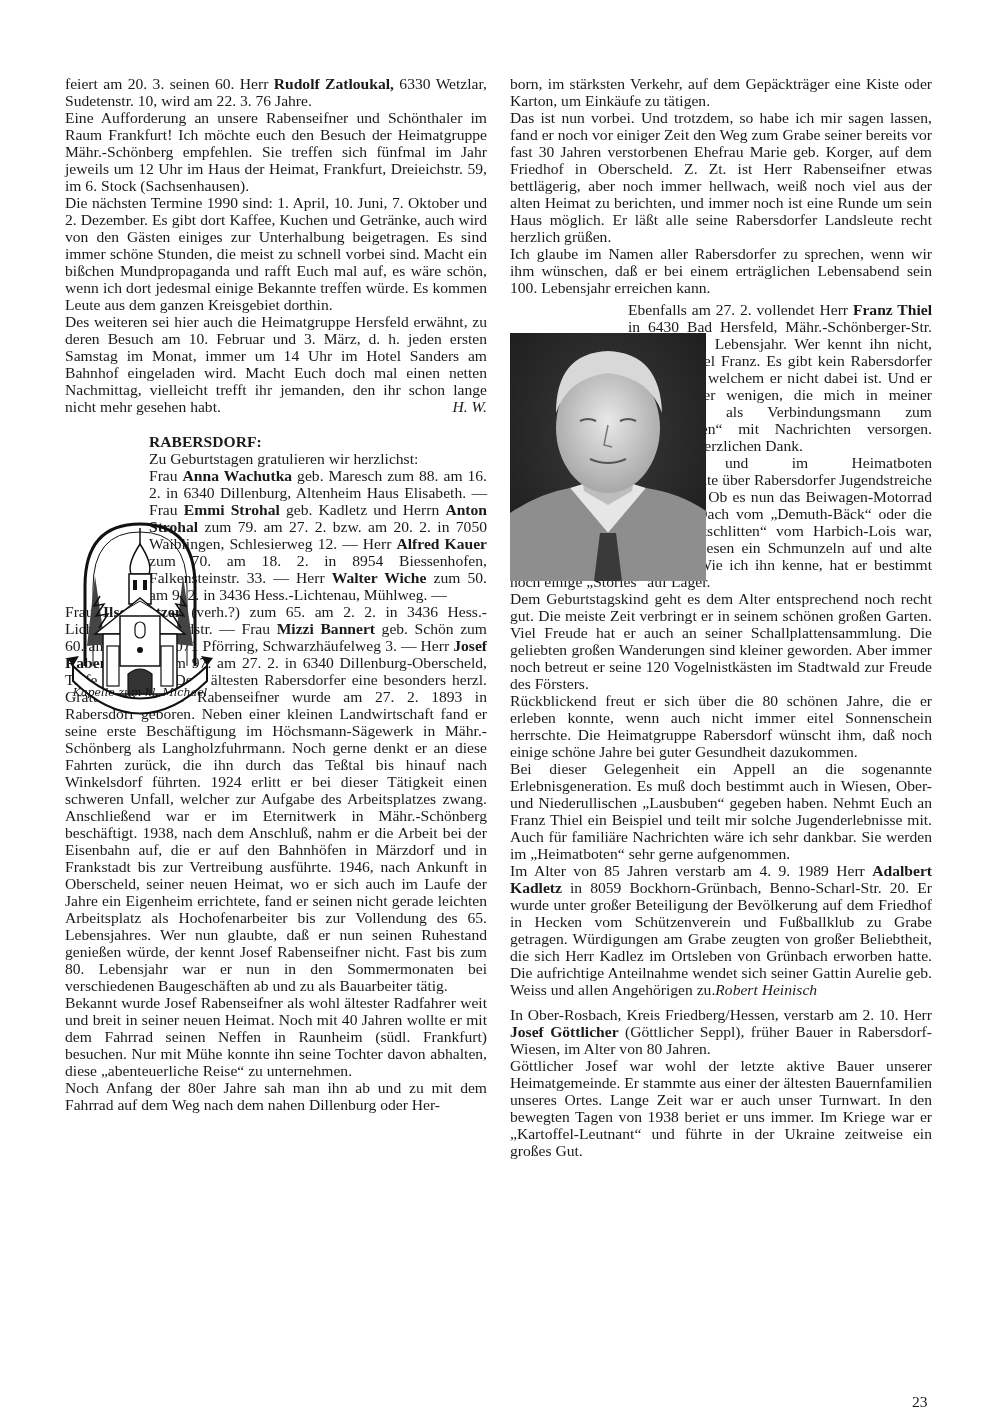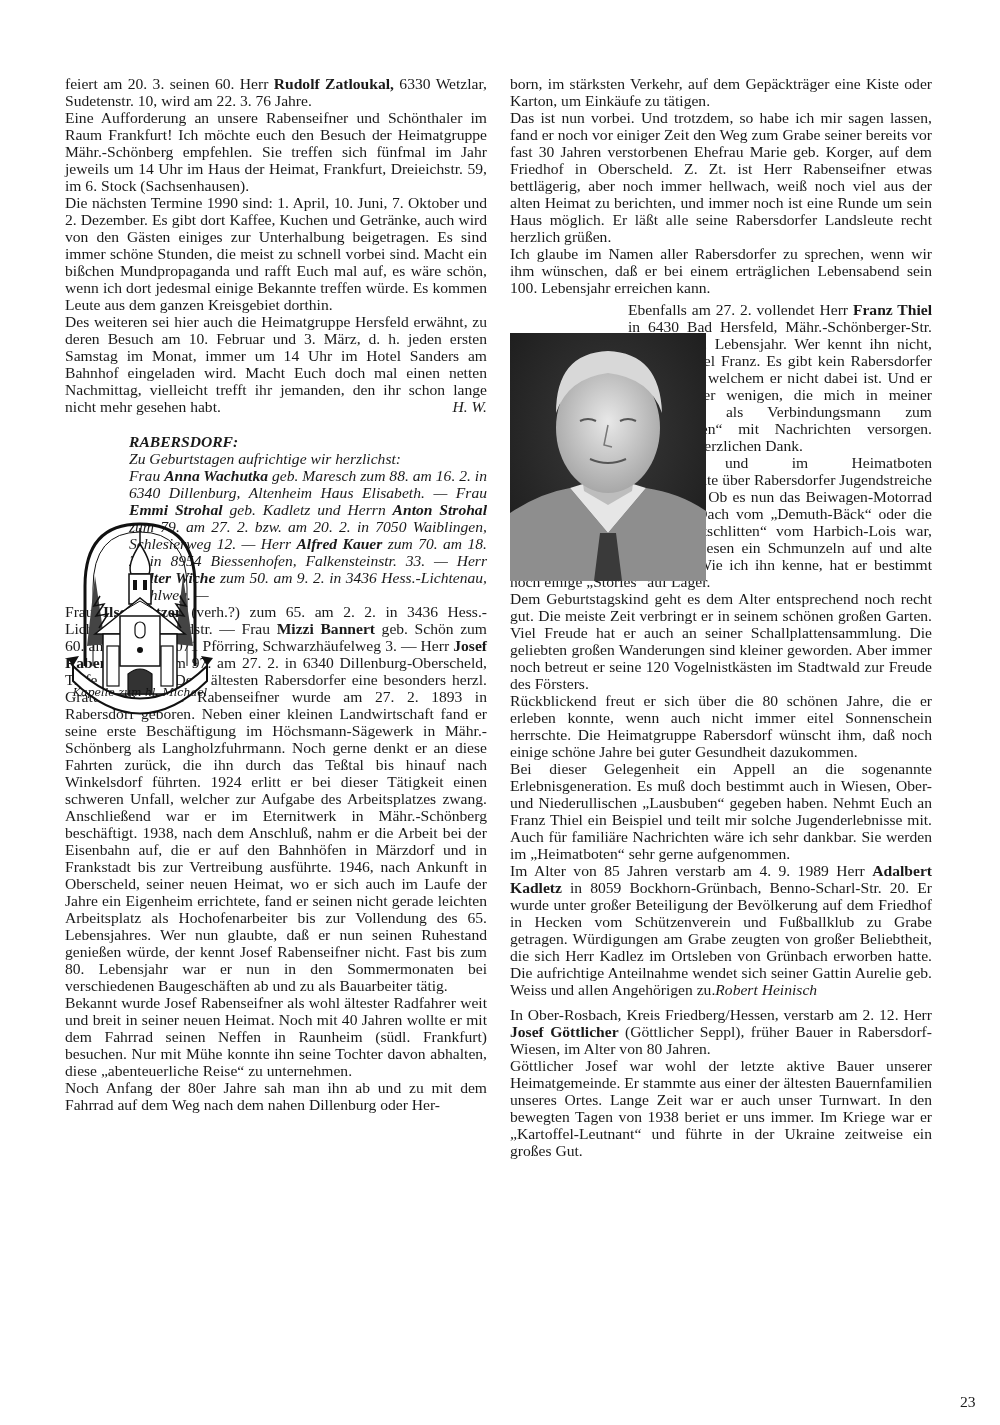--- a/index.html
+++ b/index.html
@@ -6,40 +6,40 @@
   body { width: 1000px; height: 1425px; position: relative; overflow: hidden;
          font-family: "Liberation Serif", "DejaVu Serif", serif; color: #1a1a1a; }
   .col { position: absolute; top: 75px; width: 422px; font-size: 15.6px; line-height: 17px; }
   .col-left { left: 65px; }
   .col-right { left: 510px; }
   p { margin: 0; text-align: justify; hyphens: manual; }
   b { font-weight: bold; }
   .sig { font-style: italic; float: right; margin-left: 8px; }
   .heading { font-weight: bold; }
   .emblem { position: absolute; left: 65px; top: 516px; width: 150px; height: 205px; }
-  .rab-block { margin-left: 64px; font-style: italic; }
+  .rab-block { margin-left: 84px; }
   .photo { position: absolute; left: 510px; top: 333px; width: 196px; height: 248px; }
   .thiel-block { margin-left: 118px; }
   .gap { height: 8px; }
-  .page-num { position: absolute; left: 960px; top: 1393px; font-size: 15.6px; }
+  .page-num { position: absolute; left: 912px; top: 1393px; font-size: 15.6px; }
   .sig-inline { font-style: italic; }
 </style>
 </head>
 <body>
 
 <div class="col col-left">
   <p><span>feiert am 20. 3. seinen 60. Herr </span><b>Rudolf Zatloukal,</b><span> 6330 Wetzlar, Sudetenstr. 10, wird am 22. 3. 76 Jahre.</span></p>
-  <p>Eine Aufforderung an unsere Rabenseifner und Schönthaler im Raum Frankfurt! Ich möchte euch den Besuch der Heimatgruppe Mähr.-Schönberg empfehlen. Sie treffen sich fünfmal im Jahr jeweils um 14 Uhr im Haus der Heimat, Frankfurt, Dreieichstr. 59, im 6. Stock (Sachsenhausen).</p>
+  <p>Eine Aufforderung an unsere Rabenseifner und Schönthaler im Raum Frankfurt! Ich möchte euch den Besuch der Heimatgruppe Mähr.-Schönberg empfehlen. Sie treffen sich fünfmal im Jahr jeweils um 12 Uhr im Haus der Heimat, Frankfurt, Dreieichstr. 59, im 6. Stock (Sachsenhausen).</p>
   <p>Die nächsten Termine 1990 sind: 1. April, 10. Juni, 7. Oktober und 2. Dezember. Es gibt dort Kaffee, Kuchen und Getränke, auch wird von den Gästen einiges zur Unterhalbung beigetragen. Es sind immer schöne Stunden, die meist zu schnell vorbei sind. Macht ein bißchen Mundpropaganda und rafft Euch mal auf, es wäre schön, wenn ich dort jedesmal einige Bekannte treffen würde. Es kommen Leute aus dem ganzen Kreisgebiet dorthin.</p>
   <p><span>Des weiteren sei hier auch die Heimatgruppe Hersfeld erwähnt, zu deren Besuch am 10. Februar und 3. März, d. h. jeden ersten Samstag im Monat, immer um 14 Uhr im Hotel Sanders am Bahnhof eingeladen wird. Macht Euch doch mal einen netten Nachmittag, vielleicht trefft ihr jemanden, den ihr schon lange nicht mehr gesehen habt.</span> <span class="sig">H. W.</span></p>
   <div style="clear:both; height:18px;"></div>
 
   <div class="rab-block">
     <p class="heading">RABERSDORF:</p>
-    <p>Zu Geburtstagen aufrichtige wir herzlichst:</p>
+    <p>Zu Geburtstagen gratulieren wir herzlichst:</p>
     <p><span>Frau </span><b>Anna Wachutka</b><span> geb. Maresch zum 88. am 16. 2. in 6340 Dillenburg, Altenheim Haus Elisabeth. — Frau </span><b>Emmi Strohal</b><span> geb. Kadletz und Herrn </span><b>Anton Strohal</b><span> zum 79. am 27. 2. bzw. am 20. 2. in 7050 Waiblingen, Schlesierweg 12. — Herr </span><b>Alfred Kauer</b><span> zum 70. am 18. 2. in 8954 Biessenhofen, Falkensteinstr. 33. — Herr </span><b>Walter Wiche</b><span> zum 50. am 9. 2. in 3436 Hess.-Lichtenau, Mühlweg. —</span></p>
   </div>
 
   <p><span>Frau </span><b>Ilse Katzer</b><span> (verh.?) zum 65. am 2. 2. in 3436 Hess.-Lichtenau, Egerlandstr. — Frau </span><b>Mizzi Bannert</b><span> geb. Schön zum 60. am 16. 2. in 8071 Pförring, Schwarzhäufelweg 3. — Herr </span><b>Josef Rabenseifner</b><span> zum 97. am 27. 2. in 6340 Dillenburg-Oberscheld, Tiefe Seifen 12. Dem ältesten Rabersdorfer eine besonders herzl. Gratulation. Josef Rabenseifner wurde am 27. 2. 1893 in Rabersdorf geboren. Neben einer kleinen Landwirtschaft fand er seine erste Beschäftigung im Höchsmann-Sägewerk in Mähr.-Schönberg als Langholzfuhrmann. Noch gerne denkt er an diese Fahrten zurück, die ihn durch das Teßtal bis hinauf nach Winkelsdorf führten. 1924 erlitt er bei dieser Tätigkeit einen schweren Unfall, welcher zur Aufgabe des Arbeitsplatzes zwang. Anschließend war er im Eternitwerk in Mähr.-Schönberg beschäftigt. 1938, nach dem Anschluß, nahm er die Arbeit bei der Eisenbahn auf, die er auf den Bahnhöfen in Märzdorf und in Frankstadt bis zur Vertreibung ausführte. 1946, nach Ankunft in Oberscheld, seiner neuen Heimat, wo er sich auch im Laufe der Jahre ein Eigenheim errichtete, fand er seinen nicht gerade leichten Arbeitsplatz als Hochofenarbeiter bis zur Vollendung des 65. Lebensjahres. Wer nun glaubte, daß er nun seinen Ruhestand genießen würde, der kennt Josef Rabenseifner nicht. Fast bis zum 80. Lebensjahr war er nun in den Sommermonaten bei verschiedenen Baugeschäften ab und zu als Bauarbeiter tätig.</span></p>
   <p>Bekannt wurde Josef Rabenseifner als wohl ältester Radfahrer weit und breit in seiner neuen Heimat. Noch mit 40 Jahren wollte er mit dem Fahrrad seinen Neffen in Raunheim (südl. Frankfurt) besuchen. Nur mit Mühe konnte ihn seine Tochter davon abhalten, diese „abenteuerliche Reise“ zu unternehmen.</p>
   <p>Noch Anfang der 80er Jahre sah man ihn ab und zu mit dem Fahrrad auf dem Weg nach dem nahen Dillenburg oder Her-</p>
 </div>
 
 <div class="emblem">
   <svg width="150" height="205" viewBox="0 0 150 205">
@@ -79,21 +79,21 @@
   <div class="thiel-block">
     <p><span>Ebenfalls am 27. 2. vollendet Herr </span><b>Franz Thiel</b><span> in 6430 Bad Hersfeld, Mähr.-Schönberger-Str. 17, sein 80. Lebensjahr. Wer kennt ihn nicht, unseren Thiel Franz. Es gibt kein Rabersdorfer Treffen, bei welchem er nicht dabei ist. Und er ist einer der wenigen, die mich in meiner Eigenschaft als Verbindungsmann zum „Heimatboten“ mit Nachrichten versorgen. Dafür ihm herzlichen Dank.</span></p>
     <p style="text-align-last: justify;">Gekonnt und im Heimatboten</p>
   </div>
   <p>gerne gelesen sind seine Berichte über Rabersdorfer Jugendstreiche aus den 20er und 30er Jahren. Ob es nun das Beiwagen-Motorrad von Erwin Zerhau auf dem Dach vom „Demuth-Bäck“ oder die rasante Fahrt mit dem „Mistschlitten“ vom Harbich-Lois war, immer wieder kommt beim Lesen ein Schmunzeln auf und alte Erinnerungen werden wach. Wie ich ihn kenne, hat er bestimmt noch einige „Stories“ auf Lager.</p>
   <p>Dem Geburtstagskind geht es dem Alter entsprechend noch recht gut. Die meiste Zeit verbringt er in seinem schönen großen Garten. Viel Freude hat er auch an seiner Schallplattensammlung. Die geliebten großen Wanderungen sind kleiner geworden. Aber immer noch betreut er seine 120 Vogelnistkästen im Stadtwald zur Freude des Försters.</p>
   <p>Rückblickend freut er sich über die 80 schönen Jahre, die er erleben konnte, wenn auch nicht immer eitel Sonnenschein herrschte. Die Heimatgruppe Rabersdorf wünscht ihm, daß noch einige schöne Jahre bei guter Gesundheit dazukommen.</p>
   <p>Bei dieser Gelegenheit ein Appell an die sogenannte Erlebnisgeneration. Es muß doch bestimmt auch in Wiesen, Ober- und Niederullischen „Lausbuben“ gegeben haben. Nehmt Euch an Franz Thiel ein Beispiel und teilt mir solche Jugenderlebnisse mit. Auch für familiäre Nachrichten wäre ich sehr dankbar. Sie werden im „Heimatboten“ sehr gerne aufgenommen.</p>
   <p><span>Im Alter von 85 Jahren verstarb am 4. 9. 1989 Herr </span><b>Adalbert Kadletz</b><span> in 8059 Bockhorn-Grünbach, Benno-Scharl-Str. 20. Er wurde unter großer Beteiligung der Bevölkerung auf dem Friedhof in Hecken vom Schützenverein und Fußballklub zu Grabe getragen. Würdigungen am Grabe zeugten von großer Beliebtheit, die sich Herr Kadlez im Ortsleben von Grünbach erworben hatte. Die aufrichtige Anteilnahme wendet sich seiner Gattin Aurelie geb. Weiss und allen Angehörigen zu.</span><span class="sig-inline">Robert Heinisch</span></p>
   <div class="gap"></div>
-  <p><span>In Ober-Rosbach, Kreis Friedberg/Hessen, verstarb am 2. 12. Herr </span><b>Josef Göttlicher</b><span> (Göttlicher Seppl), früher Bauer in Rabersdorf-Wiesen, im Alter von 80 Jahren.</span></p>
+  <p><span>In Ober-Rosbach, Kreis Friedberg/Hessen, verstarb am 2. 10. Herr </span><b>Josef Göttlicher</b><span> (Göttlicher Seppl), früher Bauer in Rabersdorf-Wiesen, im Alter von 80 Jahren.</span></p>
   <p>Göttlicher Josef war wohl der letzte aktive Bauer unserer Heimatgemeinde. Er stammte aus einer der ältesten Bauernfamilien unseres Ortes. Lange Zeit war er auch unser Turnwart. In den bewegten Tagen von 1938 beriet er uns immer. Im Kriege war er „Kartoffel-Leutnant“ und führte in der Ukraine zeitweise ein großes Gut.</p>
 </div>
 
 <div class="photo">
   <svg width="196" height="248" viewBox="0 0 196 248">
     <defs>
       <radialGradient id="bg" cx="50%" cy="40%" r="70%">
         <stop offset="0%" stop-color="#3a3a3a"></stop>
         <stop offset="100%" stop-color="#1c1c1c"></stop>
       </radialGradient>

